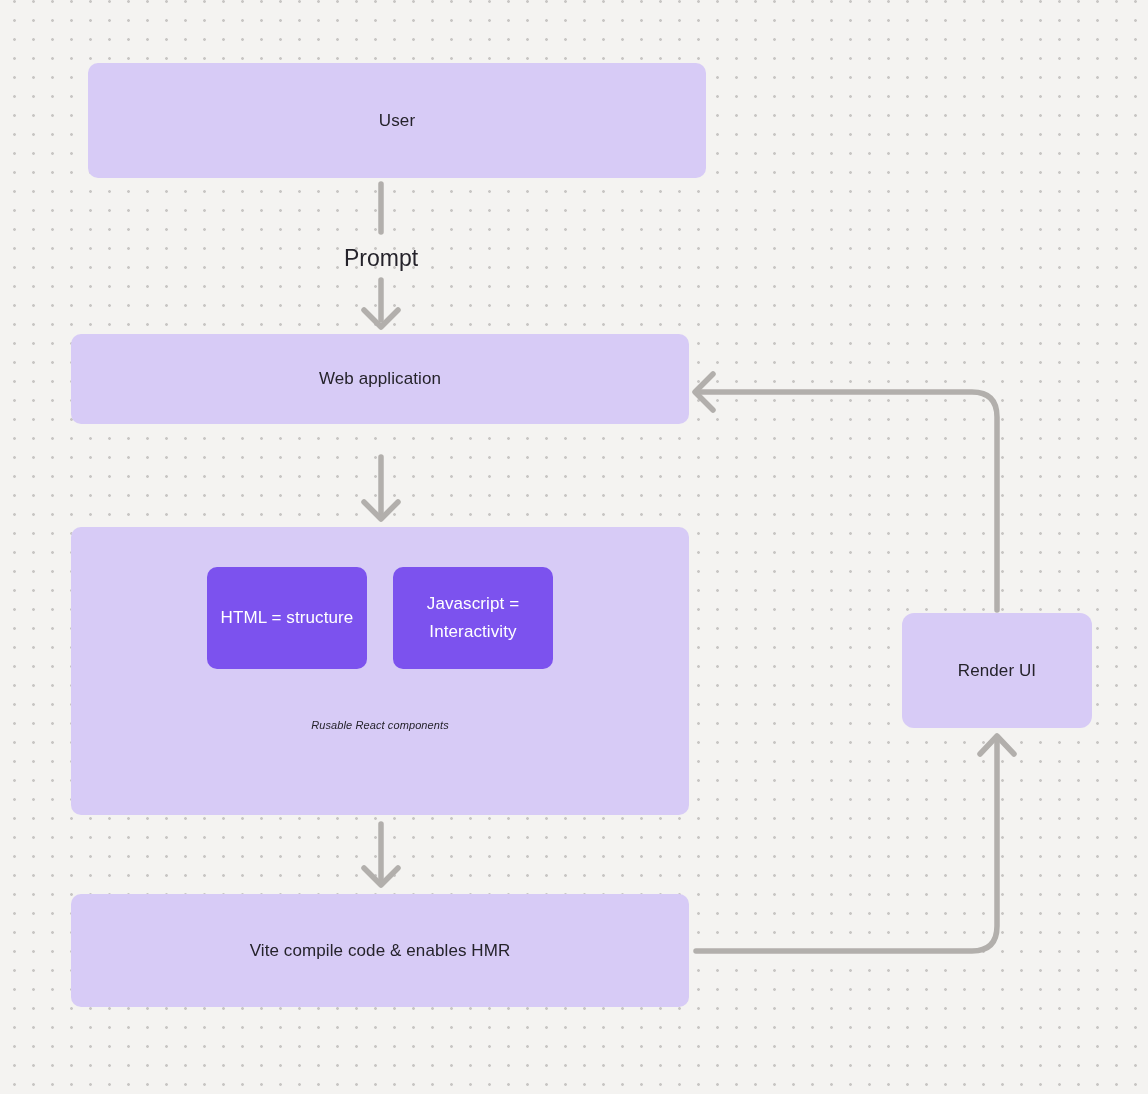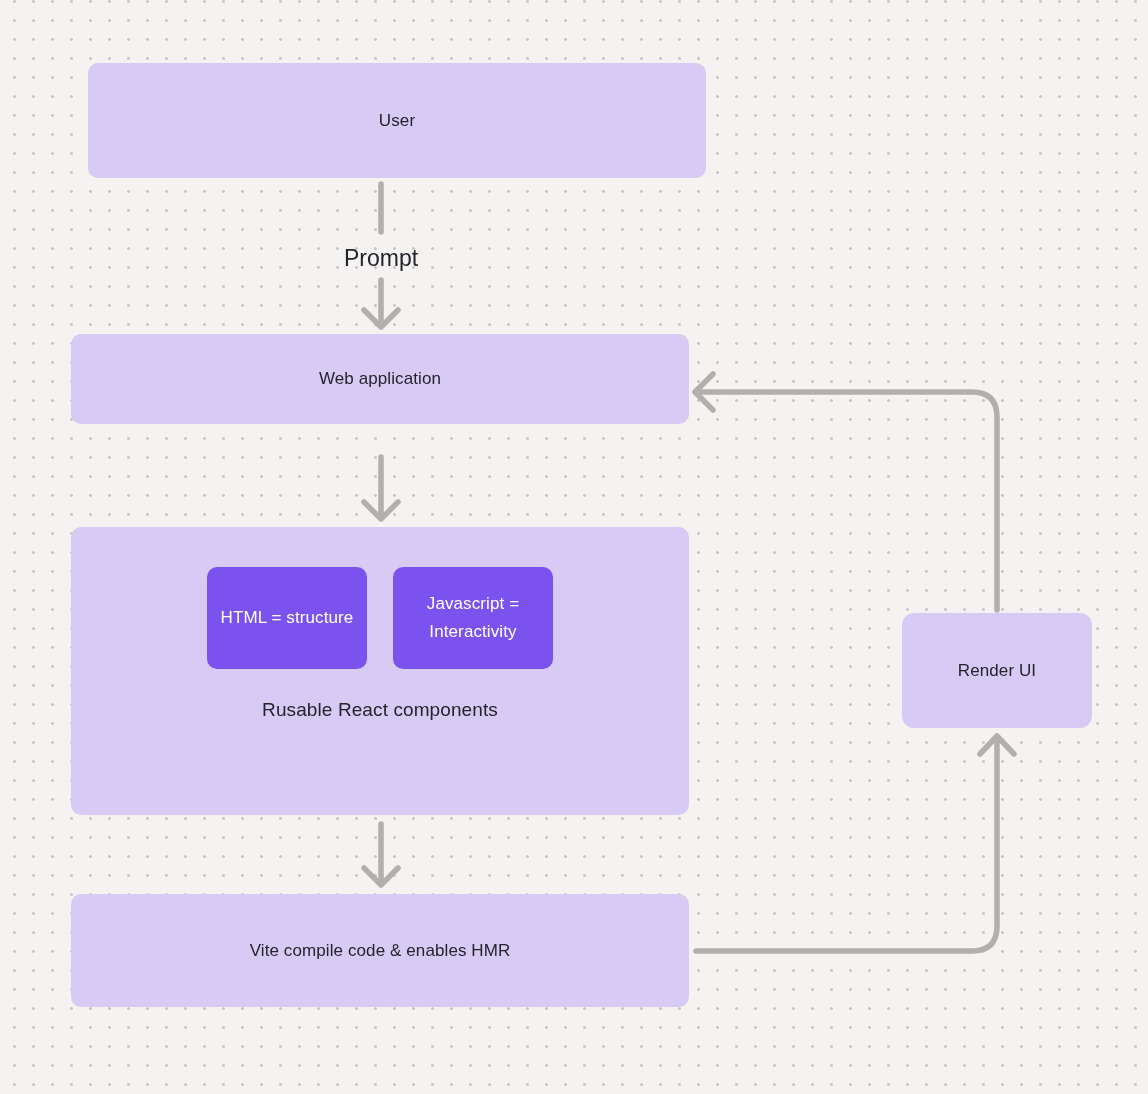--- a/index.html
+++ b/index.html
@@ -72,24 +72,25 @@
     align-items: center;
     justify-content: center;
     text-align: center;
     color: var(--chip-text);
     font-size: 17px;
     line-height: 28px;
     font-weight: 500;
     padding: 16px 8px;
   }
   .components-caption {
-    margin-top: 30px;
+    margin-top: 50px;
     color: var(--text);
-    font-size: 19px;
+    font-size: 11px;
     font-weight: 500;
+    font-style: italic;
   }
   .edge-label {
     position: absolute;
     left: 381px;
     top: 245px;
     transform: translateX(-50%);
     color: var(--text);
     font-size: 23px;
     font-weight: 500;
   }

